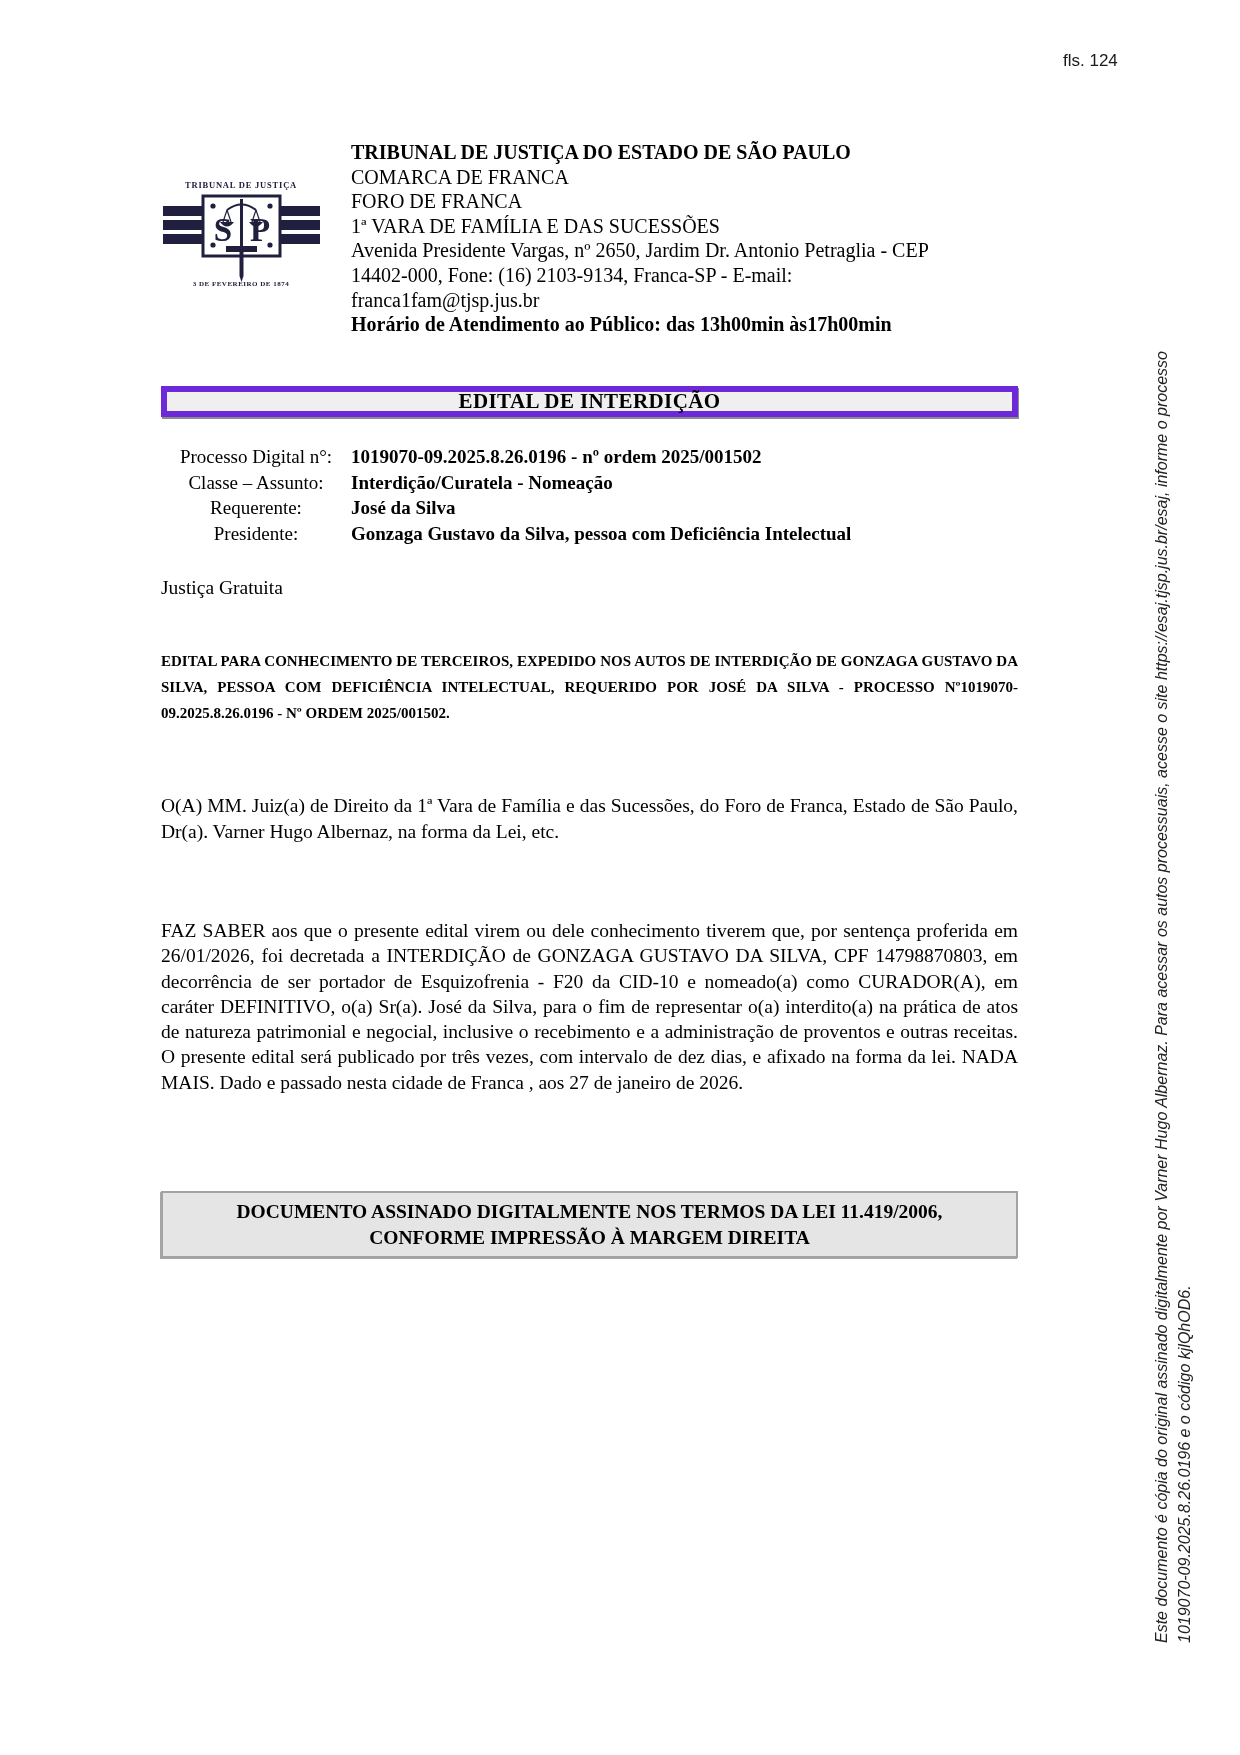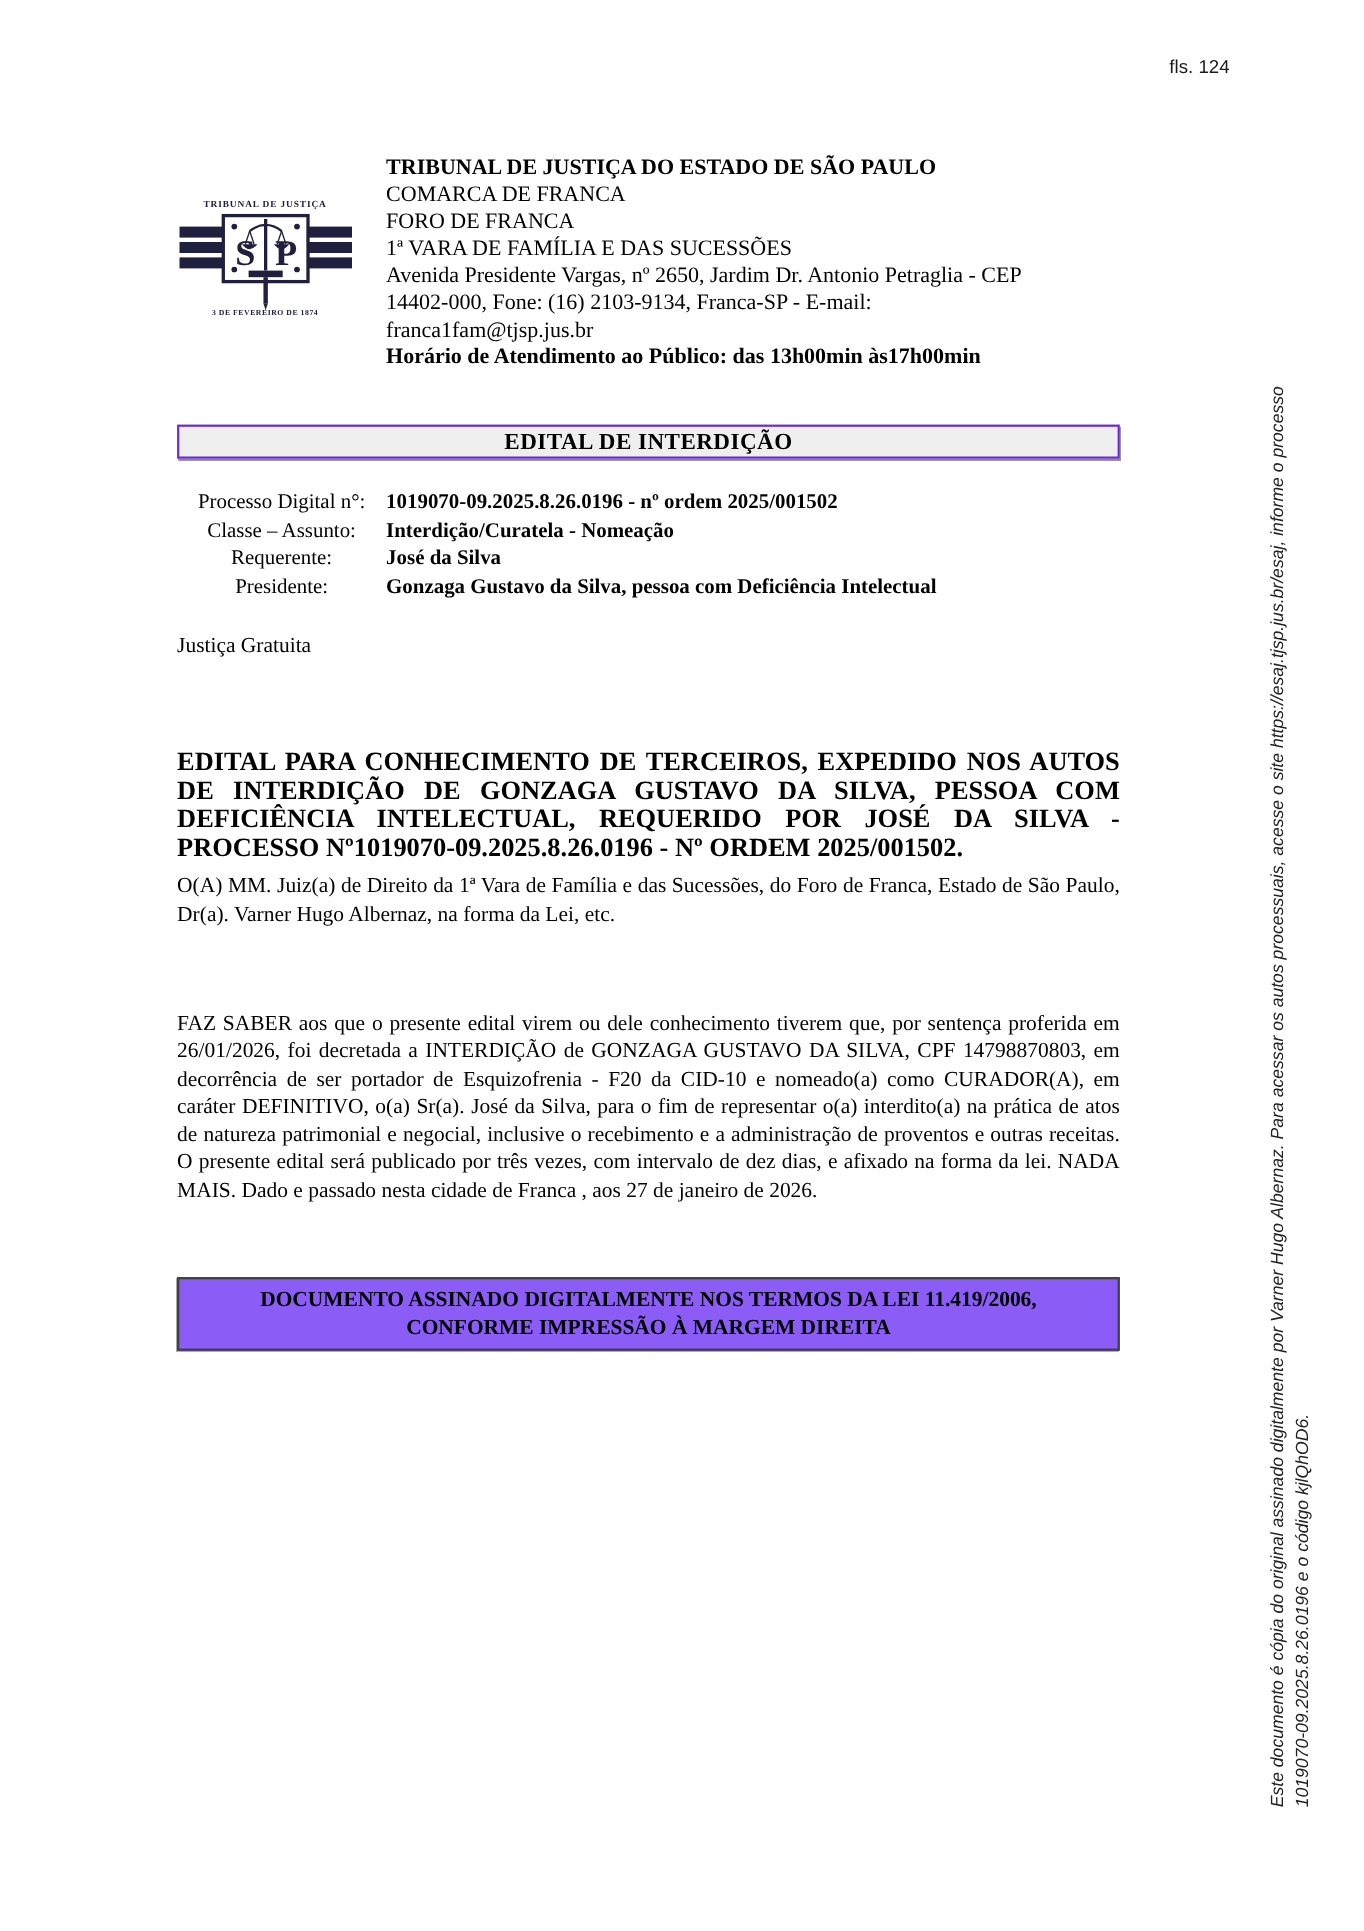--- a/index.html
+++ b/index.html
@@ -36,21 +36,21 @@
   .hline.b { font-weight: bold; }
 
   .title-banner {
     position: absolute;
     left: 161px;
     top: 386px;
     width: 857px;
     height: 31px;
     box-sizing: border-box;
     background: #efefef;
-    border: 2px solid #6d28d9;
+    border: 6px solid #6d28d9;
     box-shadow: 1px 2px 0 rgba(0,0,0,0.45);
     display: flex;
     align-items: center;
     justify-content: center;
     font-weight: bold;
     font-size: 21px;
     letter-spacing: 0.4px;
   }
 
   .process {
@@ -71,25 +71,24 @@
     top: 577px;
     width: 857px;
     font-size: 19.5px;
   }
 
   .edital-heading {
     position: absolute;
     left: 161px;
     top: 648px;
     width: 857px;
-    font-size: 24px;
+    font-size: 15px;
     line-height: 26px;
     font-weight: bold;
     text-align: justify;
-    margin-top: 32px;
   }
 
   .judge-par {
     position: absolute;
     left: 161px;
     top: 793px;
     width: 857px;
     font-size: 19.5px;
     line-height: 26px;
     text-align: justify;
@@ -102,35 +101,35 @@
     width: 857px;
     font-size: 19.5px;
     line-height: 25.3px;
     text-align: justify;
   }
   .faz-par .b { font-weight: normal; margin-top: 21px; }
 
   .sign-box {
     position: absolute;
     left: 161px;
-    top: 1161px;
+    top: 1191px;
     width: 857px;
     height: 67px;
     box-sizing: border-box;
-    border: 2px solid #404040;
+    border: 2px solid #a3a3a3;
     box-shadow: -1px 1px 0 rgba(0,0,0,0.35);
     display: flex;
     flex-direction: column;
     align-items: center;
     justify-content: center;
     text-align: center;
     font-weight: bold;
     font-size: 19.5px;
     line-height: 26px;
-    background: #8b5cf6;
+    background: #e5e5e5;
   }
 
   .sidebar-line {
     position: absolute;
     top: 1643px;
     transform: rotate(-90deg);
     transform-origin: 0 0;
     white-space: nowrap;
     font-family: "Liberation Sans", sans-serif;
     font-style: italic;

